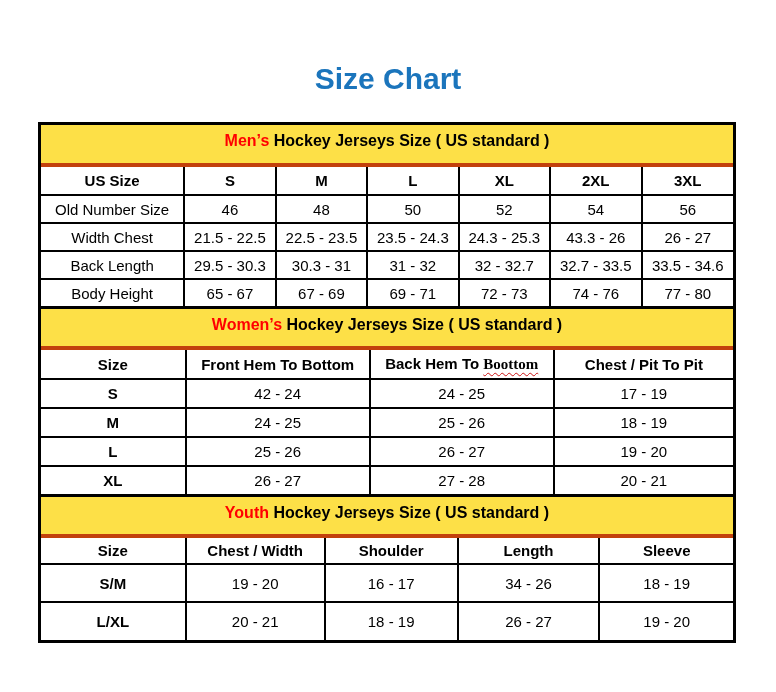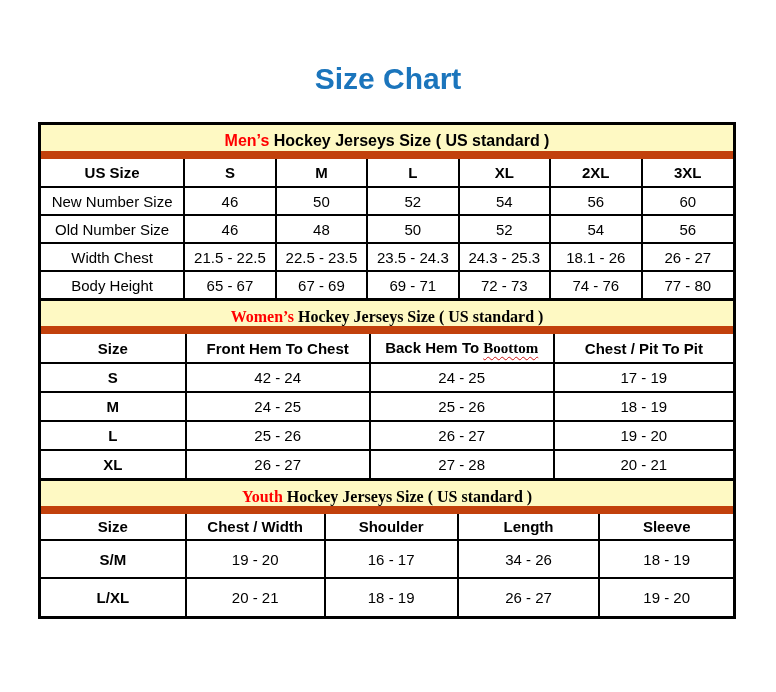--- a/index.html
+++ b/index.html
@@ -19,30 +19,30 @@
     color: #1B75BC;
     letter-spacing: 0px;
   }
   .chart {
     margin-left: 38px;
     width: 698px;
     border: 3px solid #000000;
     background: #ffffff;
   }
   .band {
-    background: #fef9c3;
-    height: 34px;
+    background: #fde047;
+    height: 42px;
     line-height: 31px;
     text-align: center;
     font-size: 16px;
     font-weight: 700;
     color: #000000;
-    border-bottom: 8px solid #c2410c;
-  }
-  .band.band-mid { border-top: 1px solid #000000; font-family: Liberation Serif, serif; }
+    border-bottom: 4px solid #c2410c;
+  }
+  .band.band-mid { border-top: 1px solid #000000; }
   .band .hl { color: #FF0000; }
   table {
     width: 100%;
     border-collapse: collapse;
     table-layout: fixed;
   }
   th, td {
     border: 2px solid #000000;
     text-align: center;
     vertical-align: middle;
@@ -110,45 +110,45 @@
           <th>S</th>
           <th>M</th>
           <th>L</th>
           <th>XL</th>
           <th>2XL</th>
           <th>3XL</th>
         </tr>
       </thead>
       <tbody>
         <tr>
-          <td class="row-label">New Number Size</td>
-          <td>46</td>
-          <td>50</td>
-          <td>52</td>
-          <td>54</td>
-          <td>56</td>
-          <td>60</td>
-        </tr>
-        <tr>
           <td class="row-label">Old Number Size</td>
           <td>46</td>
           <td>48</td>
           <td>50</td>
           <td>52</td>
           <td>54</td>
           <td>56</td>
         </tr>
         <tr>
           <td class="row-label">Width Chest</td>
           <td>21.5 - 22.5</td>
           <td>22.5 - 23.5</td>
           <td>23.5 - 24.3</td>
           <td>24.3 - 25.3</td>
-          <td>18.1 - 26</td>
-          <td>26 - 27</td>
+          <td>43.3 - 26</td>
+          <td>26 - 27</td>
+        </tr>
+        <tr>
+          <td class="row-label">Back Length</td>
+          <td>29.5 - 30.3</td>
+          <td>30.3 - 31</td>
+          <td>31 - 32</td>
+          <td>32 - 32.7</td>
+          <td>32.7 - 33.5</td>
+          <td>33.5 - 34.6</td>
         </tr>
         <tr>
           <td class="row-label">Body Height</td>
           <td>65 - 67</td>
           <td>67 - 69</td>
           <td>69 - 71</td>
           <td>72 - 73</td>
           <td>74 - 76</td>
           <td>77 - 80</td>
         </tr>
@@ -158,21 +158,21 @@
     <table class="t-womens">
       <colgroup>
         <col class="c0">
         <col class="c1">
         <col class="c2">
         <col class="c3">
       </colgroup>
       <thead>
         <tr>
           <th>Size</th>
-          <th>Front Hem To Chest</th>
+          <th>Front Hem To Bottom</th>
           <th>Back Hem To <span class="squiggle">Boottom</span></th>
           <th>Chest / Pit To Pit</th>
         </tr>
       </thead>
       <tbody>
         <tr>
           <td class="row-label">S</td>
           <td>42 - 24</td>
           <td>24 - 25</td>
           <td>17 - 19</td>

